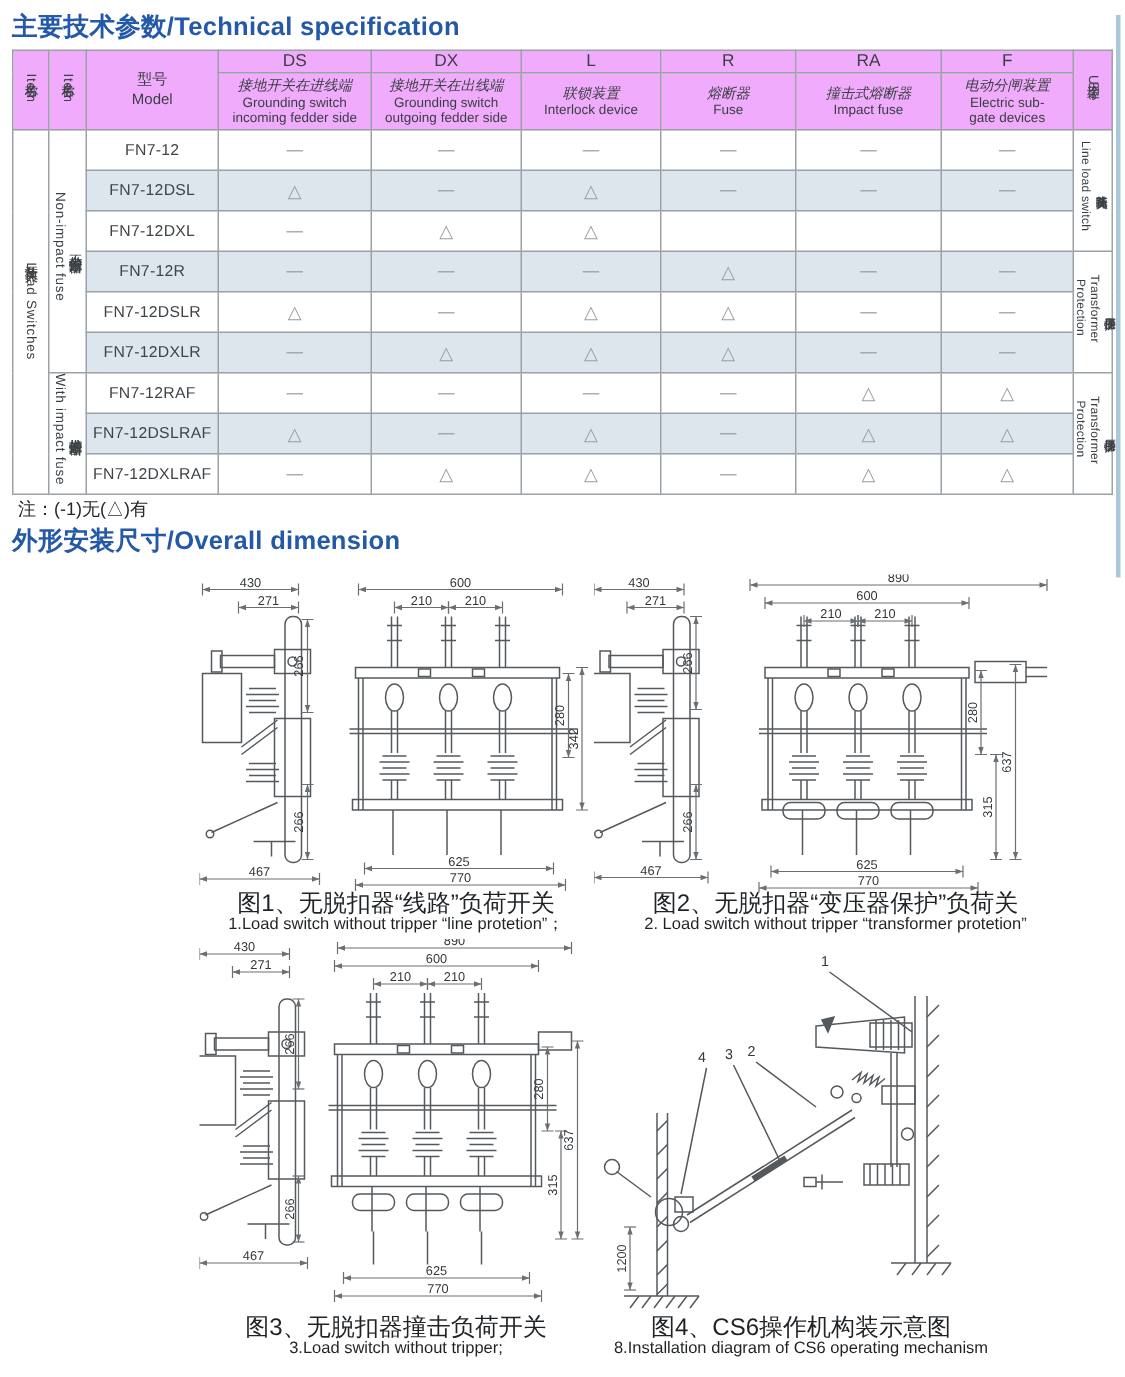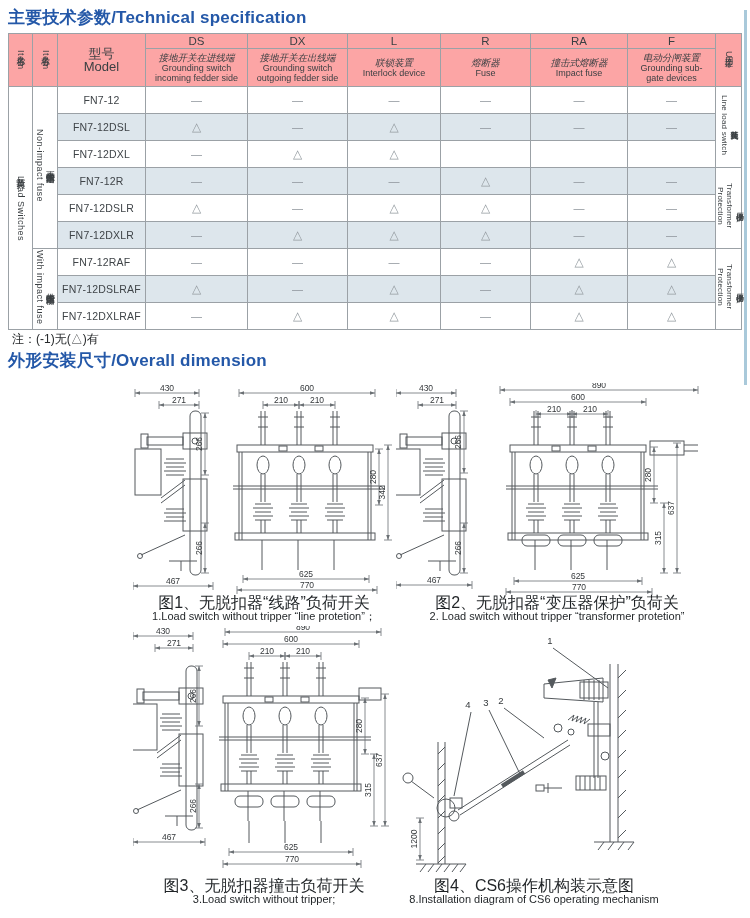--- a/index.html
+++ b/index.html
@@ -7,26 +7,26 @@
         font-family:"Liberation Sans",sans-serif;}
   .sec-title{position:absolute;left:8px;font-size:17px;font-weight:600;color:#2458a8;
              letter-spacing:0.2px;}
   .note{position:absolute;left:12px;top:331px;font-size:12px;color:#26292b;}
   .accent-bar{position:absolute;left:744px;top:10px;width:3px;height:375px;background:#a9c9da;}
 
   
   table.spec{position:absolute;left:8px;top:33px;width:733px;border-collapse:collapse;
              table-layout:fixed;}
   .spec th,.spec td{border:1px solid #9ba1a6;padding:0;text-align:center;vertical-align:middle;}
-  .spec thead th{background:#fca5a5;font-weight:400;color:#3a3f42;}
+  .spec thead th{background:#f0abfc;font-weight:400;color:#3a3f42;}
   .spec tr.coderow th{height:14px;font-size:11.5px;}
   .spec tr.descrow th{height:37px;}
   .spec .cn{font-size:9.5px;line-height:11px;color:#3a3f42;font-style:italic;}
   .spec .en{font-size:9px;line-height:10px;color:#3a3f42;}
-  .spec .mh div{font-size:13px;line-height:13px;color:#3a3f42;}
+  .spec .mh div{font-size:10px;line-height:13px;color:#3a3f42;}
   .vtext{writing-mode:vertical-rl;text-orientation:mixed;display:inline-block;
          font-size:9px;line-height:11px;letter-spacing:0.5px;color:#3a3f42;}
   .vwrap{writing-mode:vertical-rl;text-orientation:mixed;display:inline-block;
          font-size:9px;line-height:10.5px;letter-spacing:0.5px;color:#3a3f42;max-height:100%;}
   .vwrap div{min-width:10px;}
   .usecell .vwrap{font-size:8px;line-height:9px;letter-spacing:0.2px;}
   .spec tbody td{height:26px;background:#fff;}
   .spec td.model{font-size:10.5px;color:#3f4448;letter-spacing:0.2px;}
   .spec td.sym{font-size:11px;color:#8e959b;}
   .spec td.sym.tri{font-size:12px;color:#979ea3;}
@@ -100,21 +100,21 @@
           <div class="en">Fuse</div>
           <div class="en"></div>
         </th>
         <th>
           <div class="cn">撞击式熔断器</div>
           <div class="en">Impact fuse</div>
           <div class="en"></div>
         </th>
         <th>
           <div class="cn">电动分闸装置</div>
-          <div class="en">Grounding sub-</div>
+          <div class="en">Electric sub-</div>
           <div class="en">gate devices</div>
         </th>
       </tr>
     </thead>
     <tbody>
         <tr>
           <td rowspan="9" class="vcell "><span class="vwrap">负荷开关 Load Switches</span></td>
           <td rowspan="6" class="vcell "><span class="vwrap"><div>不带撞击熔断器</div><div>Non-impact fuse</div></span></td>
           <td class="model">FN7-12</td>
           <td class="sym">—</td>

